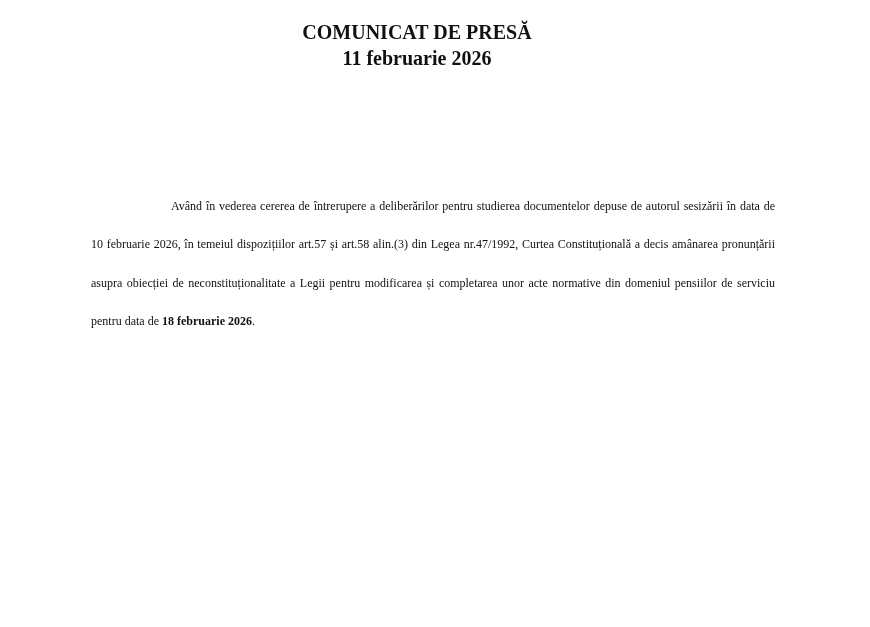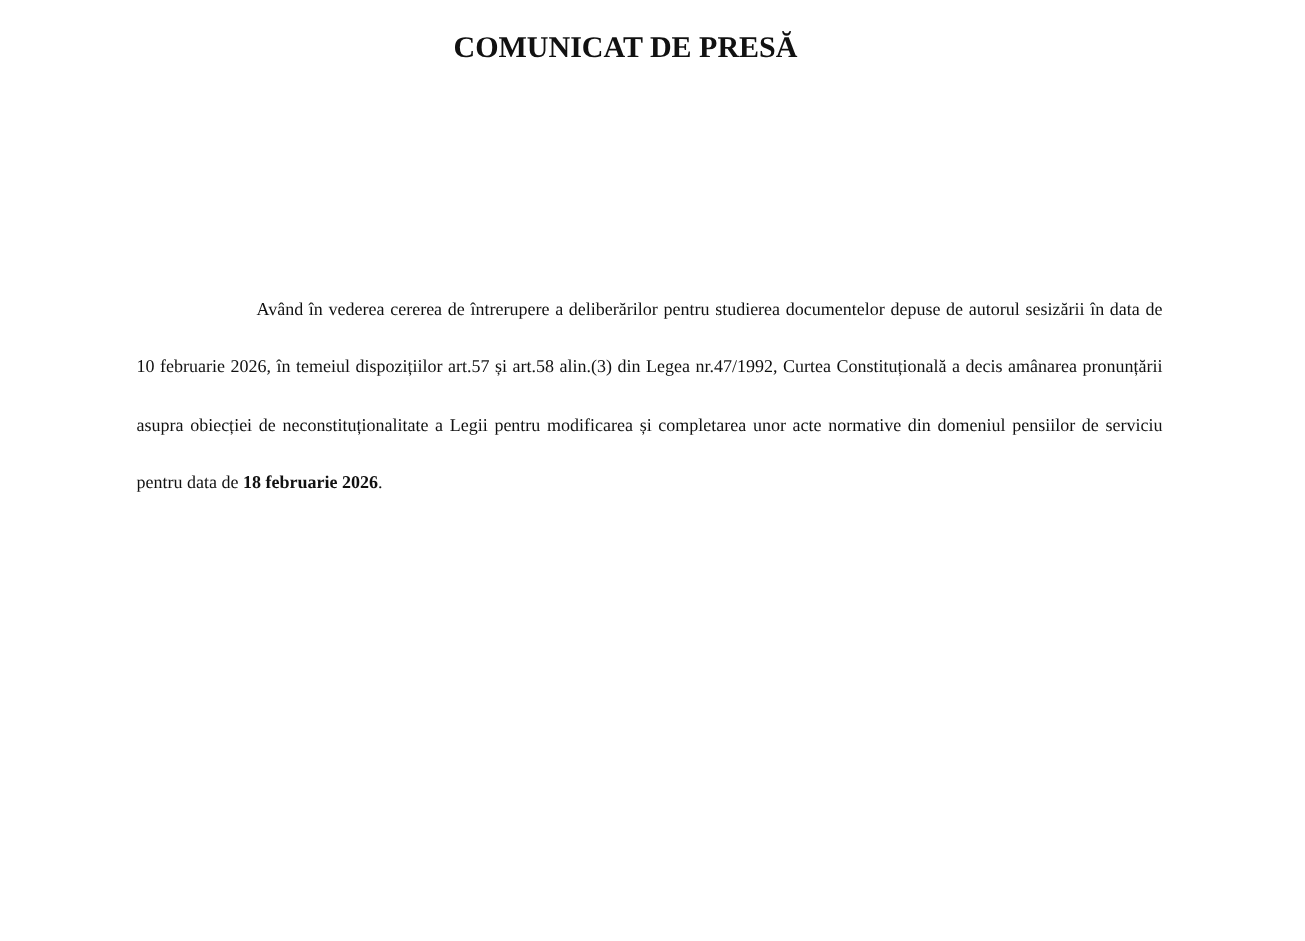--- a/index.html
+++ b/index.html
@@ -37,15 +37,16 @@
       text-indent: 80px;
       margin: 0;
     }
     .body-text b { font-weight: bold; }
   </style>
 </head>
 <body>
 
 <div class="header">
   <div>COMUNICAT DE PRESĂ</div>
+  <div>11 februarie 2026</div>
 </div>
 
 <p class="body-text"><span>Având în vederea cererea de întrerupere a deliberărilor pentru studierea documentelor depuse de autorul sesizării în data de 10 februarie 2026, în temeiul dispozițiilor art.57 și art.58 alin.(3) din Legea nr.47/1992, Curtea Constituțională a decis amânarea pronunțării asupra obiecției de neconstituționalitate a Legii pentru modificarea și completarea unor acte normative din domeniul pensiilor de serviciu pentru data de </span><b>18 februarie 2026</b><span>.</span></p>
 
 </body></html>

